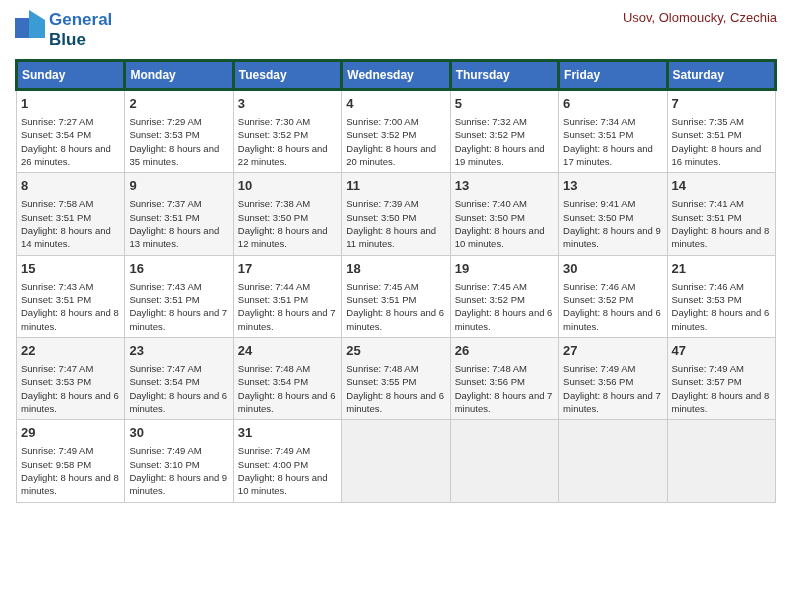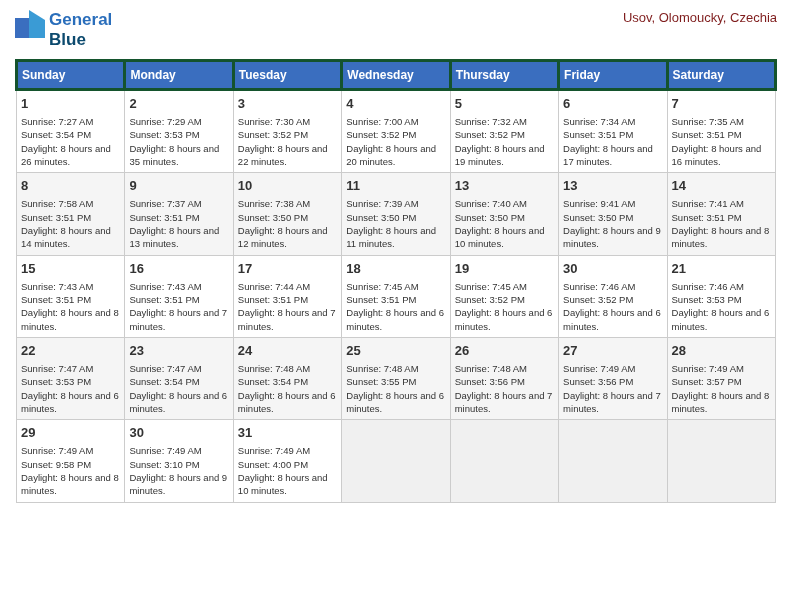--- a/index.html
+++ b/index.html
@@ -143,21 +143,21 @@
           <td><span class="day-num">30</span><span>Sunrise: 7:46 AM</span><br><span>Sunset: 3:52 PM</span><br><span>Daylight: 8 hours and 6 minutes.</span></td>
           <td><span class="day-num">21</span><span>Sunrise: 7:46 AM</span><br><span>Sunset: 3:53 PM</span><br><span>Daylight: 8 hours and 6 minutes.</span></td>
         </tr>
         <tr>
           <td><span class="day-num">22</span><span>Sunrise: 7:47 AM</span><br><span>Sunset: 3:53 PM</span><br><span>Daylight: 8 hours and 6 minutes.</span></td>
           <td><span class="day-num">23</span><span>Sunrise: 7:47 AM</span><br><span>Sunset: 3:54 PM</span><br><span>Daylight: 8 hours and 6 minutes.</span></td>
           <td><span class="day-num">24</span><span>Sunrise: 7:48 AM</span><br><span>Sunset: 3:54 PM</span><br><span>Daylight: 8 hours and 6 minutes.</span></td>
           <td><span class="day-num">25</span><span>Sunrise: 7:48 AM</span><br><span>Sunset: 3:55 PM</span><br><span>Daylight: 8 hours and 6 minutes.</span></td>
           <td><span class="day-num">26</span><span>Sunrise: 7:48 AM</span><br><span>Sunset: 3:56 PM</span><br><span>Daylight: 8 hours and 7 minutes.</span></td>
           <td><span class="day-num">27</span><span>Sunrise: 7:49 AM</span><br><span>Sunset: 3:56 PM</span><br><span>Daylight: 8 hours and 7 minutes.</span></td>
-          <td><span class="day-num">28</span><span>Sunrise: 7:49 AM</span><br><span>Sunset: 3:57 PM</span><br><span>Daylight: 8 hours and 8 minutes.</span></td>
+          <td><span class="day-num">47</span><span>Sunrise: 7:49 AM</span><br><span>Sunset: 3:57 PM</span><br><span>Daylight: 8 hours and 8 minutes.</span></td>
         </tr>
         <tr>
           <td><span class="day-num">29</span><span>Sunrise: 7:49 AM</span><br><span>Sunset: 9:58 PM</span><br><span>Daylight: 8 hours and 8 minutes.</span></td>
           <td><span class="day-num">30</span><span>Sunrise: 7:49 AM</span><br><span>Sunset: 3:10 PM</span><br><span>Daylight: 8 hours and 9 minutes.</span></td>
           <td><span class="day-num">31</span><span>Sunrise: 7:49 AM</span><br><span>Sunset: 4:00 PM</span><br><span>Daylight: 8 hours and 10 minutes.</span></td>
           <td class="empty-cell"></td>
           <td class="empty-cell"></td>
           <td class="empty-cell"></td>
           <td class="empty-cell"></td>
         </tr>

